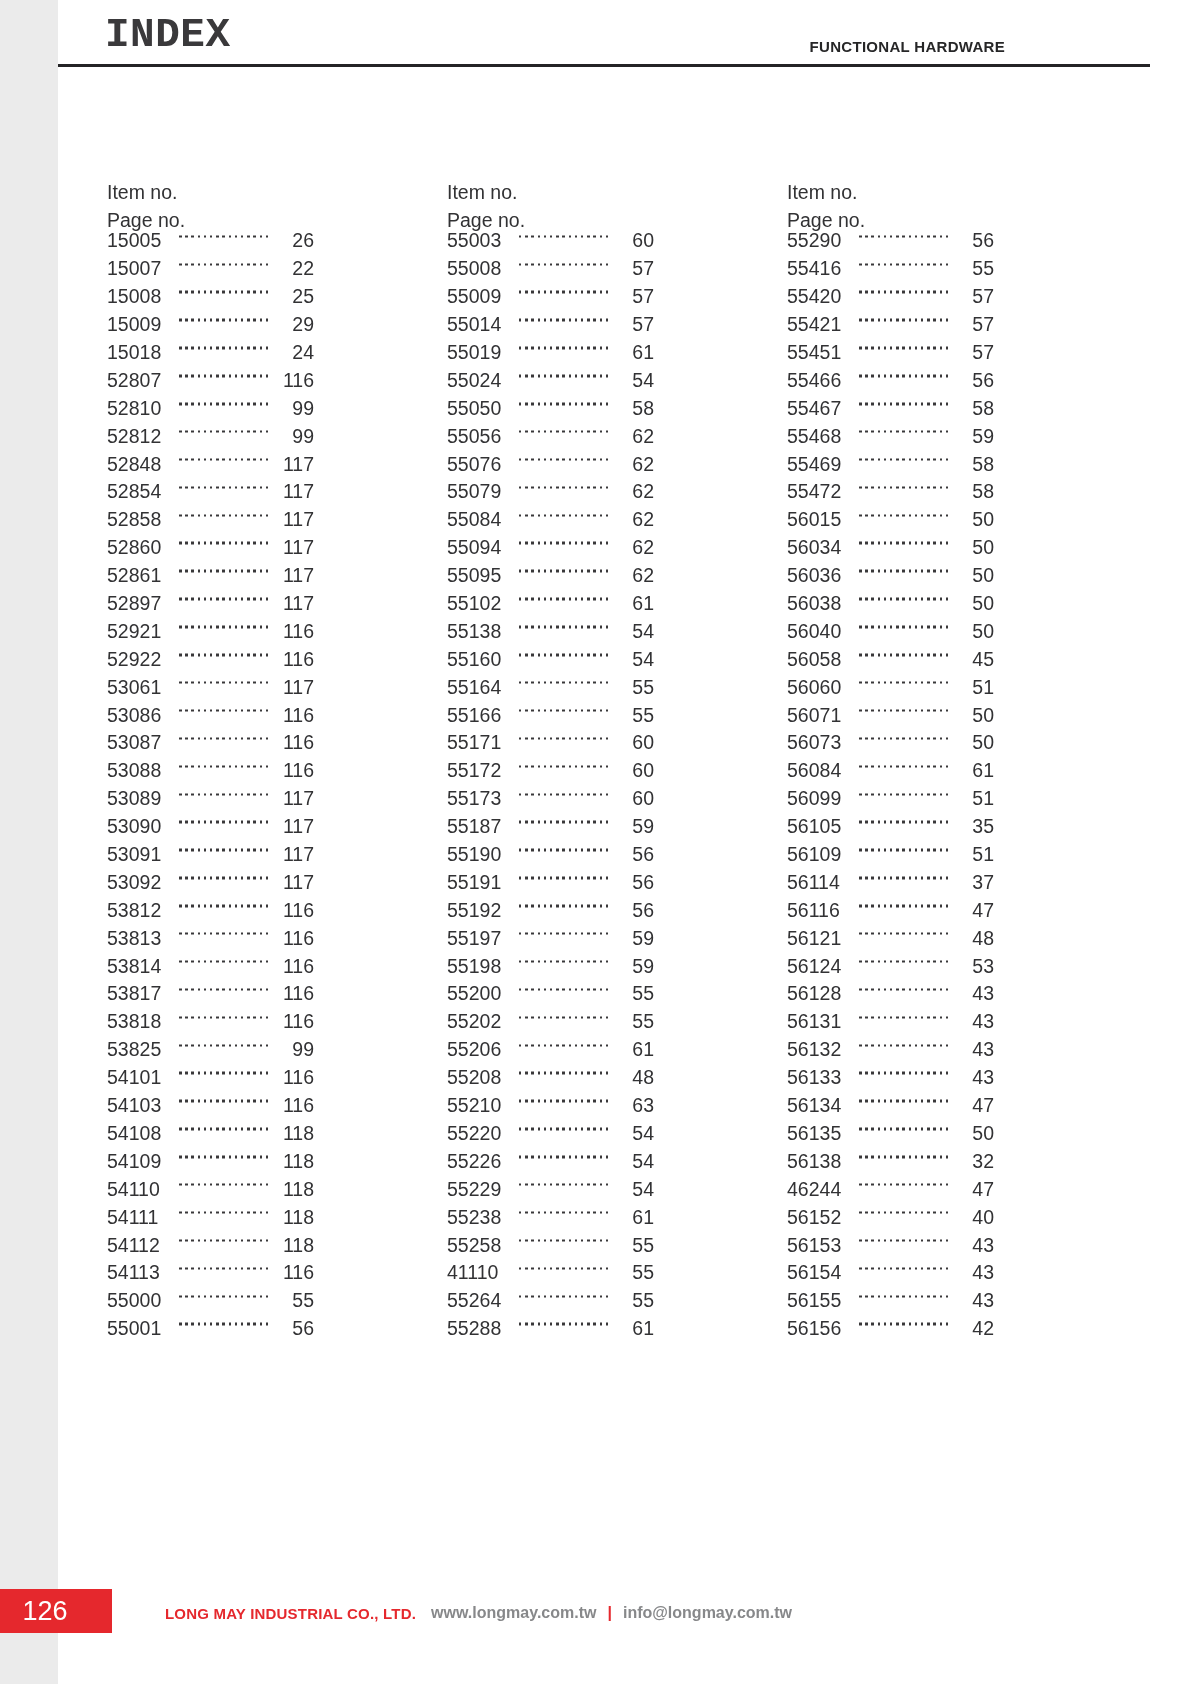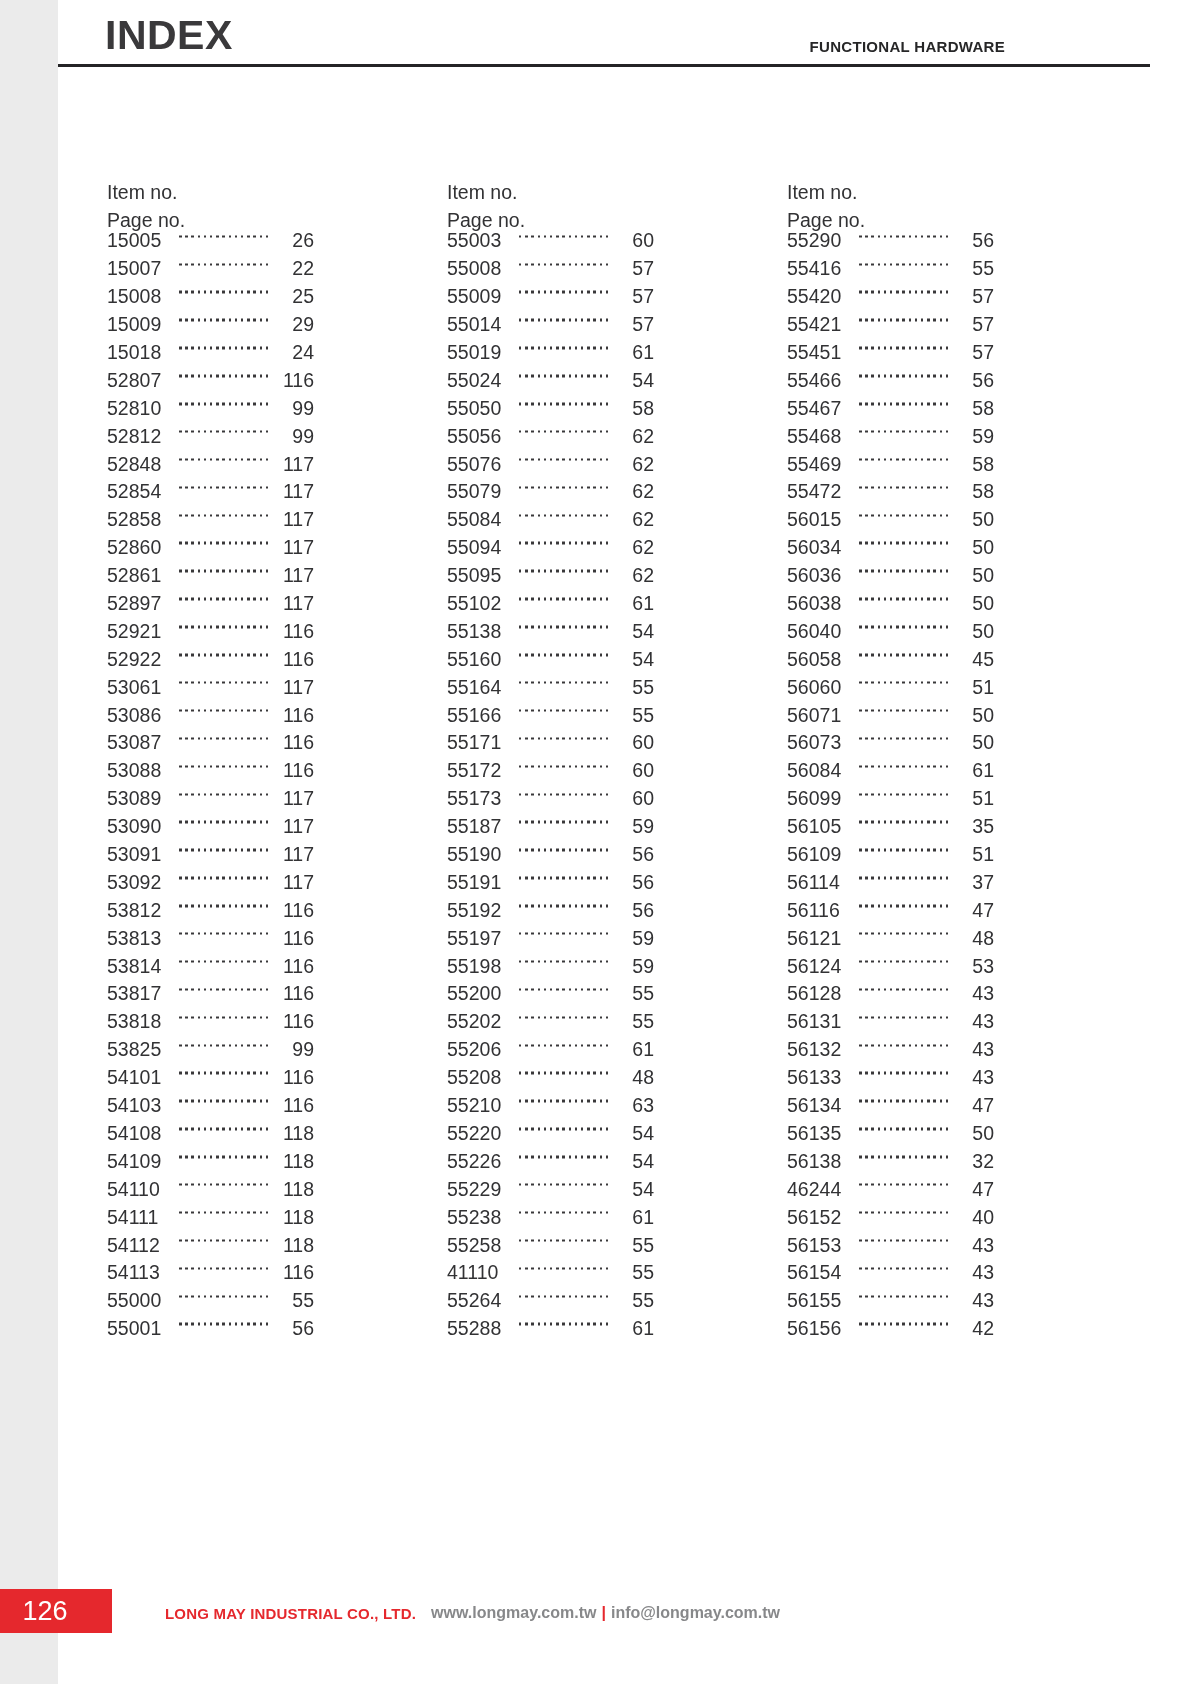--- a/index.html
+++ b/index.html
@@ -16,21 +16,21 @@
   }
   .side-strip {
     position: absolute; left: 0; top: 0;
     width: 58px; height: 1684px;
     background: var(--strip);
   }
   
   .page-title {
     position: absolute; left: 105px; top: 12px;
     font-size: 41px; font-weight: bold; color: #3a393b;
-    letter-spacing: 0.5px; margin: 0;
+    letter-spacing: 0.5px; margin: 0; font-family: Liberation Mono, monospace;
   }
   .section-label {
     position: absolute; right: 186px; top: 38px;
     font-size: 15px; font-weight: bold; color: #262627;
     letter-spacing: 0.3px;
   }
   .header-rule {
     position: absolute; left: 58px; top: 64px;
     width: 1092px; height: 3px; background: #242326;
   }
@@ -75,21 +75,21 @@
     position: absolute; left: 165px; top: 1593px; height: 40px;
     display: flex; align-items: center; gap: 15px;
     white-space: nowrap;
   }
   .company {
     color: var(--red); font-weight: bold; font-size: 15px;
     letter-spacing: 0.2px;
   }
   .contact {
     color: var(--footer-gray); font-weight: bold; font-size: 16px;
-    display: flex; align-items: center; gap: 5px;
+    display: flex; align-items: center; gap: 11px;
   }
   .contact .sep { color: var(--red); font-weight: bold; }
 </style>
 </head>
 <body style="--red: #e5282d; --text: #323234; --footer-gray: #87888a; --strip: #ebebeb;">
 
 <div class="side-strip"></div>
 
 <h1 class="page-title">INDEX</h1>
 <div class="section-label">FUNCTIONAL HARDWARE</div>

